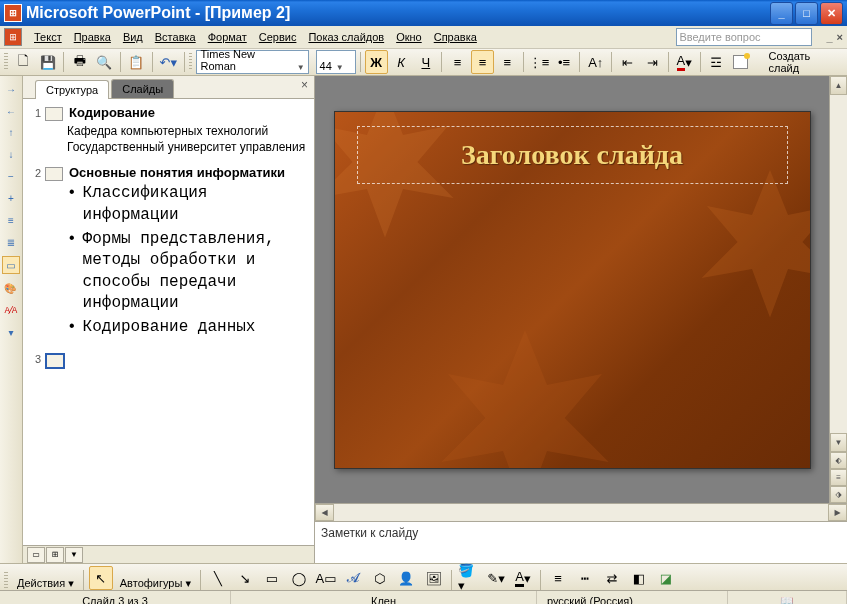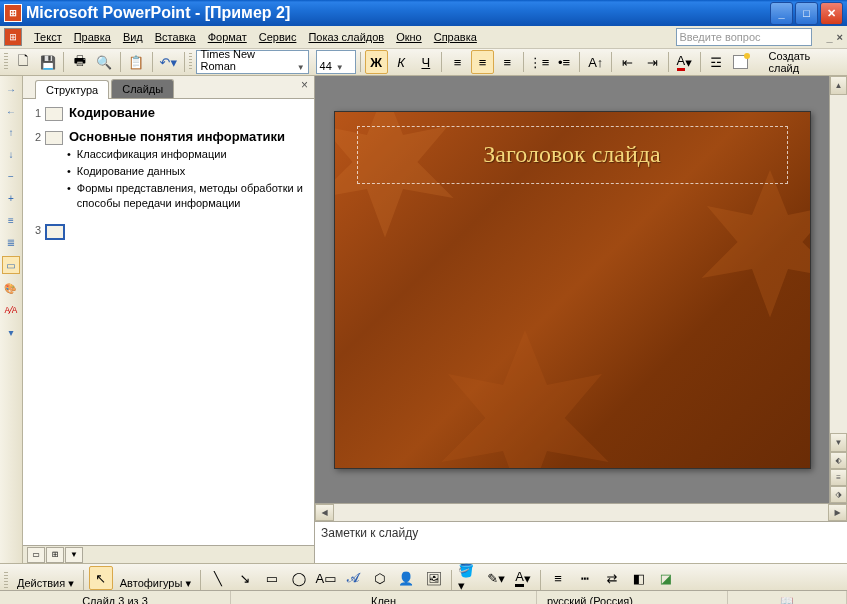--- a/index.html
+++ b/index.html
@@ -30,30 +30,30 @@
 .tab{padding:3px 10px;border:1px solid #aca899;border-bottom:none;background:#737373;margin-right:2px;border-radius:3px 3px 0 0;font-size:11px}
 .tab.act{background:#fff;font-weight:normal;position:relative;top:1px}
 .tabs .xclose{position:absolute;right:6px;top:2px;font-size:12px;color:#555}
 .outline-body{flex:1;overflow:auto;padding:6px 4px}
 .slide-row{display:flex;align-items:flex-start;margin-bottom:2px}
 .sn{width:14px;text-align:right;font-size:11px;color:#555;margin-right:4px;padding-top:2px}
 .sic{width:16px;height:12px;background:#f5f2e6;border:1px solid #999;margin-right:6px;margin-top:2px;flex-shrink:0}
 .sic.sel{border:2px solid #2a5db0}
 .st{font-weight:bold;font-size:13px;font-family:Arial}
 .sub{margin-left:40px;font-size:12px;font-family:Arial;line-height:1.35;margin-bottom:4px}
-.bull{margin-left:40px;font-size:11px;font-family:Liberation Sans, sans-serif;line-height:1.35;margin-bottom:2px;display:flex}
+.bull{margin-left:40px;font-size:16px;font-family:Liberation Mono, monospace;line-height:1.35;margin-bottom:2px;display:flex}
 .bull:before{content:"•";margin-right:6px}
 .slide-area{flex:1;display:flex;flex-direction:column;background:#808080}
 .canvas-wrap{flex:1;display:flex;position:relative}
 .canvas-scroll{flex:1;overflow:hidden;display:flex;align-items:center;justify-content:center;background:#808080}
 .slide{width:475px;height:356px;background:linear-gradient(135deg,#b85518 0%,#8a3d0e 30%,#a04a12 50%,#7a3408 70%,#6a2c06 100%);border:1px solid #333;box-shadow:2px 2px 6px rgba(0,0,0,.4);position:relative;overflow:hidden}
 .slide .leaf{position:absolute;width:180px;height:180px;opacity:.25;pointer-events:none}
 .leaf svg{width:100%;height:100%}
 .title-ph{position:absolute;left:22px;top:14px;right:22px;height:56px;border:1px dashed rgba(255,255,255,.7);display:flex;align-items:center;justify-content:center}
-.title-ph span{font-family:'Times New Roman',serif;font-size:24px;font-weight:normal;color:#f5d77a;text-shadow:1px 1px 1px rgba(0,0,0,.4)}
+.title-ph span{font-family:'Times New Roman',serif;font-size:28px;font-weight:bold;color:#f5d77a;text-shadow:1px 1px 1px rgba(0,0,0,.4)}
 .body-ph{position:absolute;left:22px;top:80px;right:22px;bottom:22px;border:1px dashed rgba(255,255,255,.7);padding:10px 14px}
 .body-ph .bline{display:flex;align-items:center;color:#fff;font-family:'Times New Roman',serif;font-size:20px}
 .body-ph .sq{width:9px;height:9px;background:#fff;margin-right:10px}
 .vscroll{width:17px;background:#e9e6d8;border-left:1px solid #aca899;display:flex;flex-direction:column}
 .vscroll .vbtn{height:17px;background:linear-gradient(#f5f2e6,#ddd7c0);border:1px solid #b7b29c;display:flex;align-items:center;justify-content:center;font-size:8px;color:#555}
 .vscroll .track{flex:1;background:#efece0}
 .vscroll .nav3{display:flex;flex-direction:column}
 .vscroll .nav3 div{height:15px;border:1px solid #b7b29c;background:linear-gradient(#f5f2e6,#ddd7c0);font-size:8px;display:flex;align-items:center;justify-content:center;color:#555}
 .hscroll{height:17px;background:#e9e6d8;border-top:1px solid #aca899;display:flex}
 .hscroll .hbtn{width:17px;background:linear-gradient(#f5f2e6,#ddd7c0);border:1px solid #b7b29c;display:flex;align-items:center;justify-content:center;font-size:8px;color:#555}
@@ -169,34 +169,35 @@
       <div class="tab act">Структура</div>
       <div class="tab">Слайды</div>
       <div class="xclose">×</div>
     </div>
     <div class="outline-body">
       <div class="slide-row">
         <div class="sn">1</div>
         <div class="sic"></div>
         <div class="st">Кодирование</div>
       </div>
+      <div class="sub">Кафедра компьютерных технологий Государственный университет управления</div>
       <div style="height:6px"></div>
       <div class="slide-row">
         <div class="sn">2</div>
         <div class="sic"></div>
         <div class="st">Основные понятия информатики</div>
       </div>
       <div class="bull">
           <span>Классификация информации</span>
         </div>
       <div class="bull">
+          <span>Формы представления, методы обработки и способы передачи информации</span>
+        </div>
+      <div class="bull">
           <span>Кодирование данных</span>
-        </div>
-      <div class="bull">
-          <span>Формы представления, методы обработки и способы передачи информации</span>
         </div>
       <div style="height:10px"></div>
       <div class="slide-row">
         <div class="sn">3</div>
         <div class="sic sel"></div>
       </div>
     </div>
     <div class="viewbtns">
       <div class="vb">▭</div>
       <div class="vb">⊞</div>

